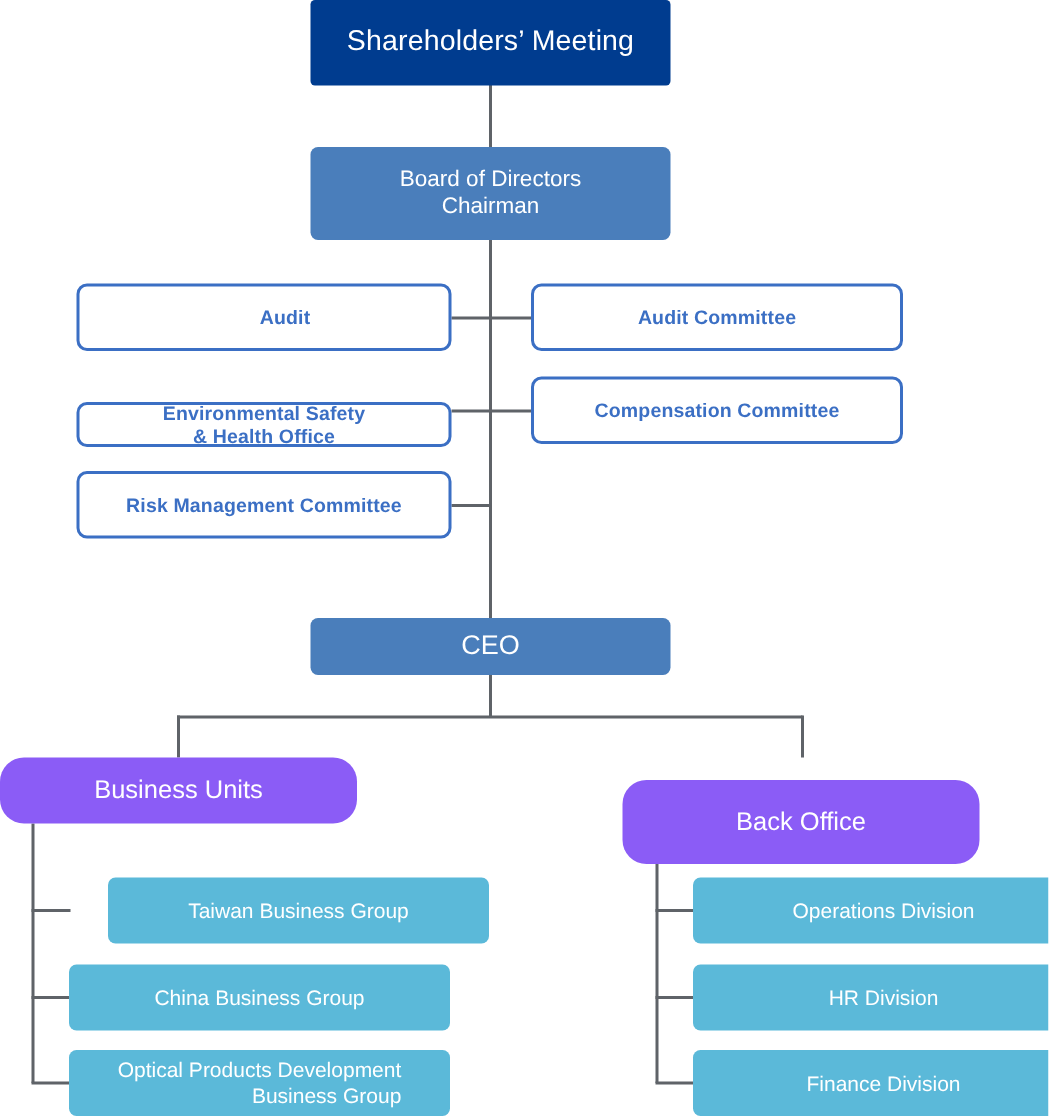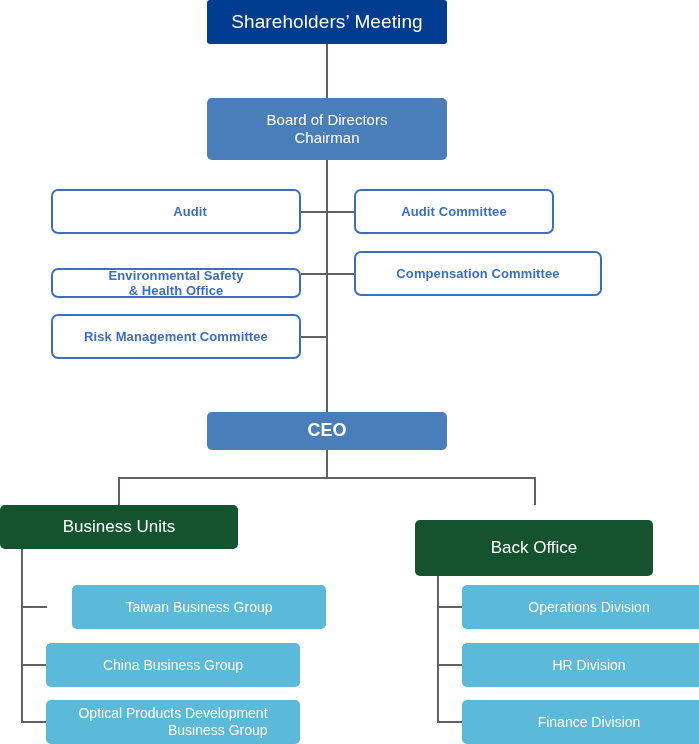--- a/index.html
+++ b/index.html
@@ -45,35 +45,34 @@
   }
   .lvl-board {
     background: #4a7ebb;
     font-size: 15px;
     border-radius: 5px;
   }
   .lvl-ceo {
     background: #4a7ebb;
     font-size: 18px;
     border-radius: 5px;
-    font-weight: bold;
   }
   .lvl-committee {
     background: #ffffff;
     border: 2px solid #3b6fc4;
     color: #3b6fc4;
     font-size: 13px;
     font-weight: bold;
     border-radius: 7px;
     letter-spacing: .1px;
   }
   .lvl-unit {
-    background: #14532d;
+    background: #8b5cf6;
     font-size: 17px;
-    border-radius: 5px;
+    border-radius: 16px;
   }
   .lvl-sub {
     background: #5bb9d9;
     font-size: 14px;
     border-radius: 5px;
   }
 
   
   .line {
     position: absolute;
@@ -106,33 +105,33 @@
   <div class="line v" style="left:21px; top:549px; height:173px;"></div>
   <div class="line h" style="left:21px; top:606px; width:26px;"></div>
   <div class="line h" style="left:21px; top:664px; width:26px;"></div>
   <div class="line h" style="left:21px; top:721px; width:26px;"></div>
 
   <div class="line v" style="left:437px; top:549px; height:173px;"></div>
   <div class="line h" style="left:437px; top:606px; width:26px;"></div>
   <div class="line h" style="left:437px; top:664px; width:26px;"></div>
   <div class="line h" style="left:437px; top:721px; width:26px;"></div>
 
-  <div class="box lvl-shareholders" style="left:207px; top:0px; width:240px; height:44px;">Shareholders’ Meeting</div>
+  <div class="box lvl-shareholders" style="left:207px; top:0px; width:240px; height:57px;">Shareholders’ Meeting</div>
 
   <div class="box lvl-board" style="left:207px; top:98px; width:240px; height:62px;">Board of Directors
 Chairman</div>
 
   <div class="box lvl-committee" style="left:51px; top:189px; width:250px; height:45px;padding-left:28px;">Audit</div>
 
   <div class="box lvl-committee" style="left:51px; top:268px; width:250px; height:30px;">Environmental Safety
 &amp; Health Office</div>
 
   <div class="box lvl-committee" style="left:51px; top:314px; width:250px; height:45px;">Risk Management Committee</div>
 
-  <div class="box lvl-committee" style="left:354px; top:189px; width:200px; height:45px;">Audit Committee</div>
+  <div class="box lvl-committee" style="left:354px; top:189px; width:248px; height:45px;">Audit Committee</div>
 
   <div class="box lvl-committee" style="left:354px; top:251px; width:248px; height:45px;">Compensation Committee</div>
 
   <div class="box lvl-ceo" style="left:207px; top:412px; width:240px; height:38px;">CEO</div>
 
   <div class="box lvl-unit" style="left:0px; top:505px; width:238px; height:44px;">Business Units</div>
 
   <div class="box lvl-unit" style="left:415px; top:520px; width:238px; height:56px;">Back Office</div>
 
   <div class="box lvl-sub" style="left:46px; top:585px; width:254px; height:44px;margin-left:26px;">Taiwan Business Group</div>

